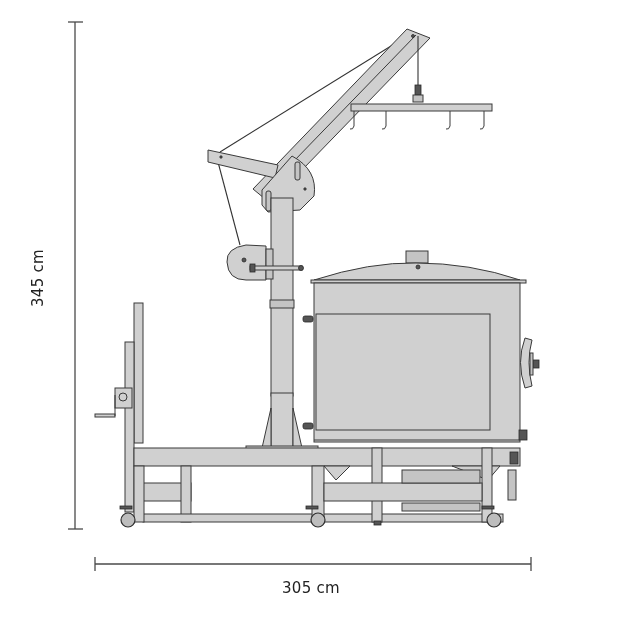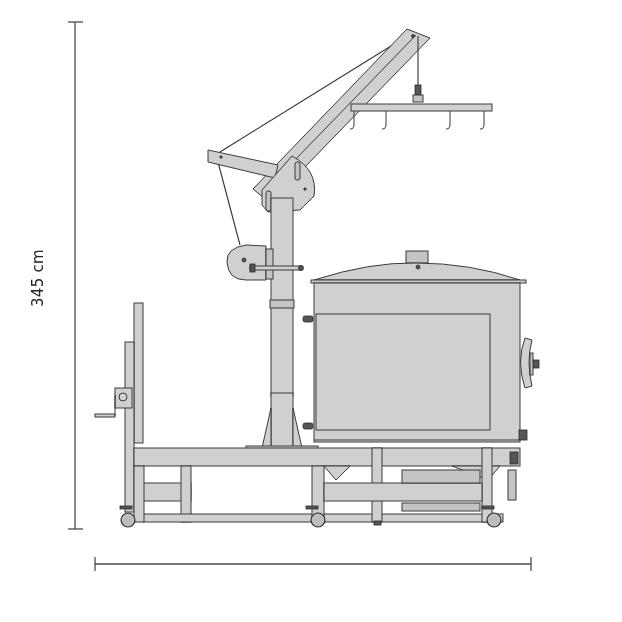--- a/index.html
+++ b/index.html
@@ -151,14 +151,15 @@
     <circle class="wh" cx="128" cy="520" r="7"></circle>
     <circle class="wh" cx="318" cy="520" r="7"></circle>
     <circle class="wh" cx="494" cy="520" r="7"></circle>
     <rect class="dark" x="374" y="521" width="7" height="4"></rect>
     <rect class="dark" x="306" y="506" width="12" height="3"></rect>
     <rect class="dark" x="120" y="506" width="12" height="3"></rect>
     <rect class="dark" x="482" y="506" width="12" height="3"></rect>
   </g>
 </svg>
 
+  <div class="dim-label" id="dim-w-label">305 cm</div>
   <div class="dim-label" id="dim-h-label">345 cm</div>
 </div>
 
 </body></html>

